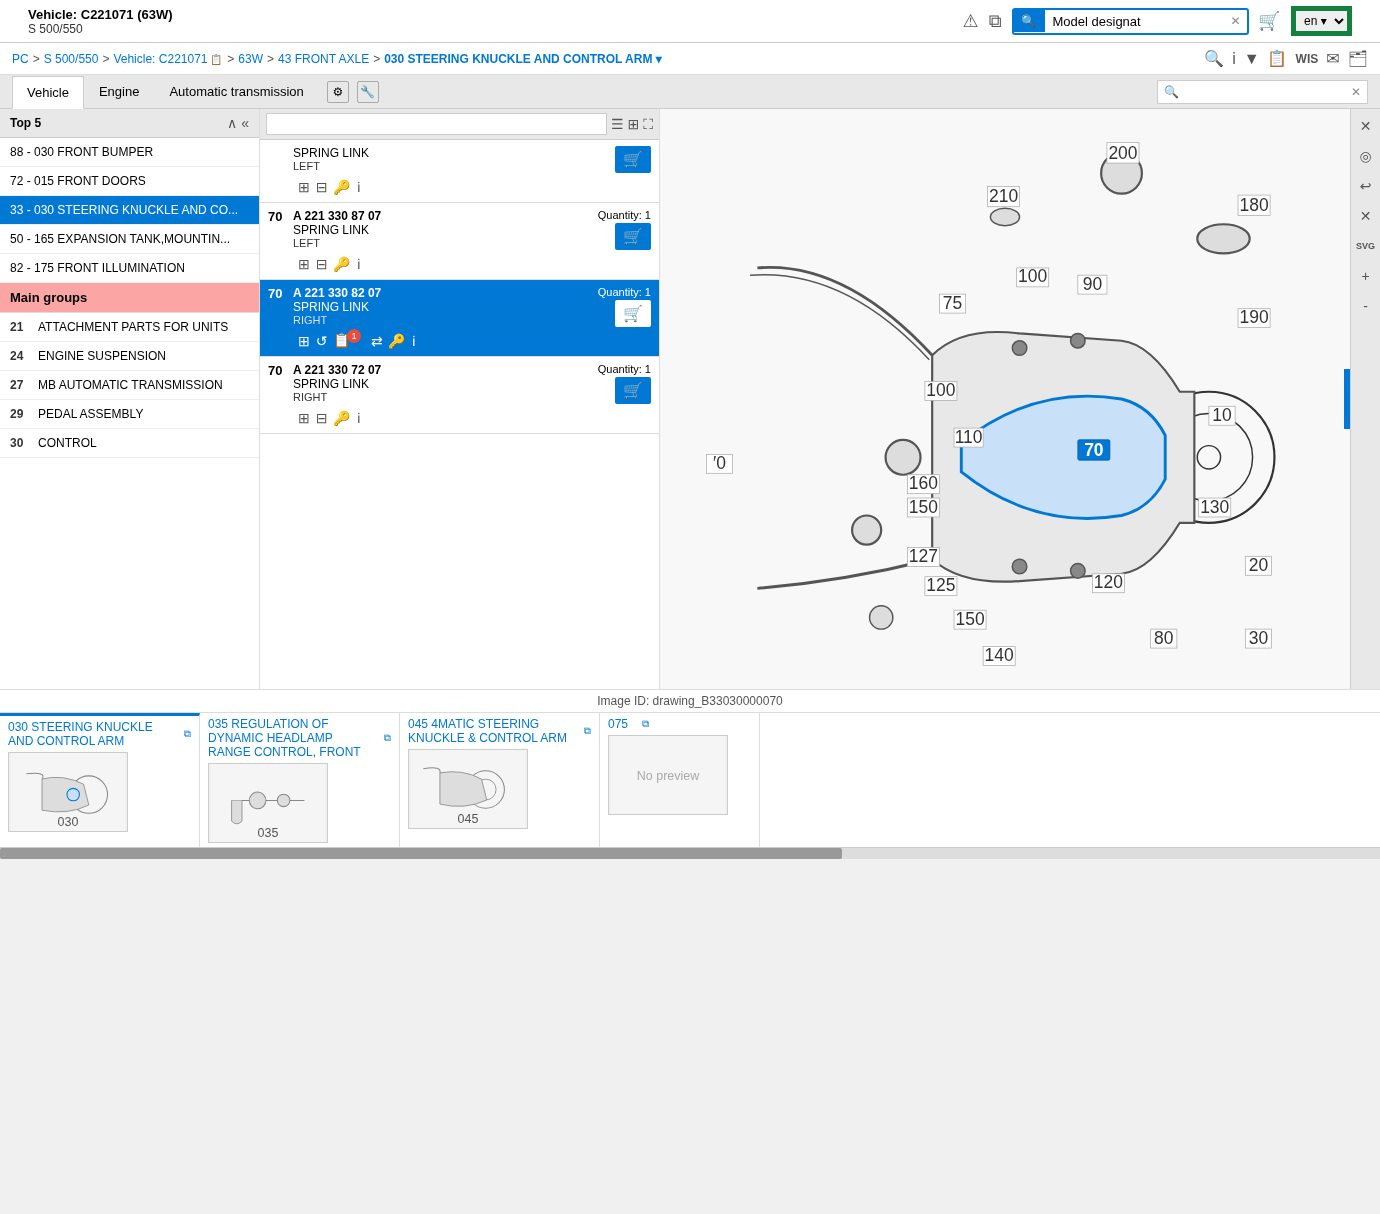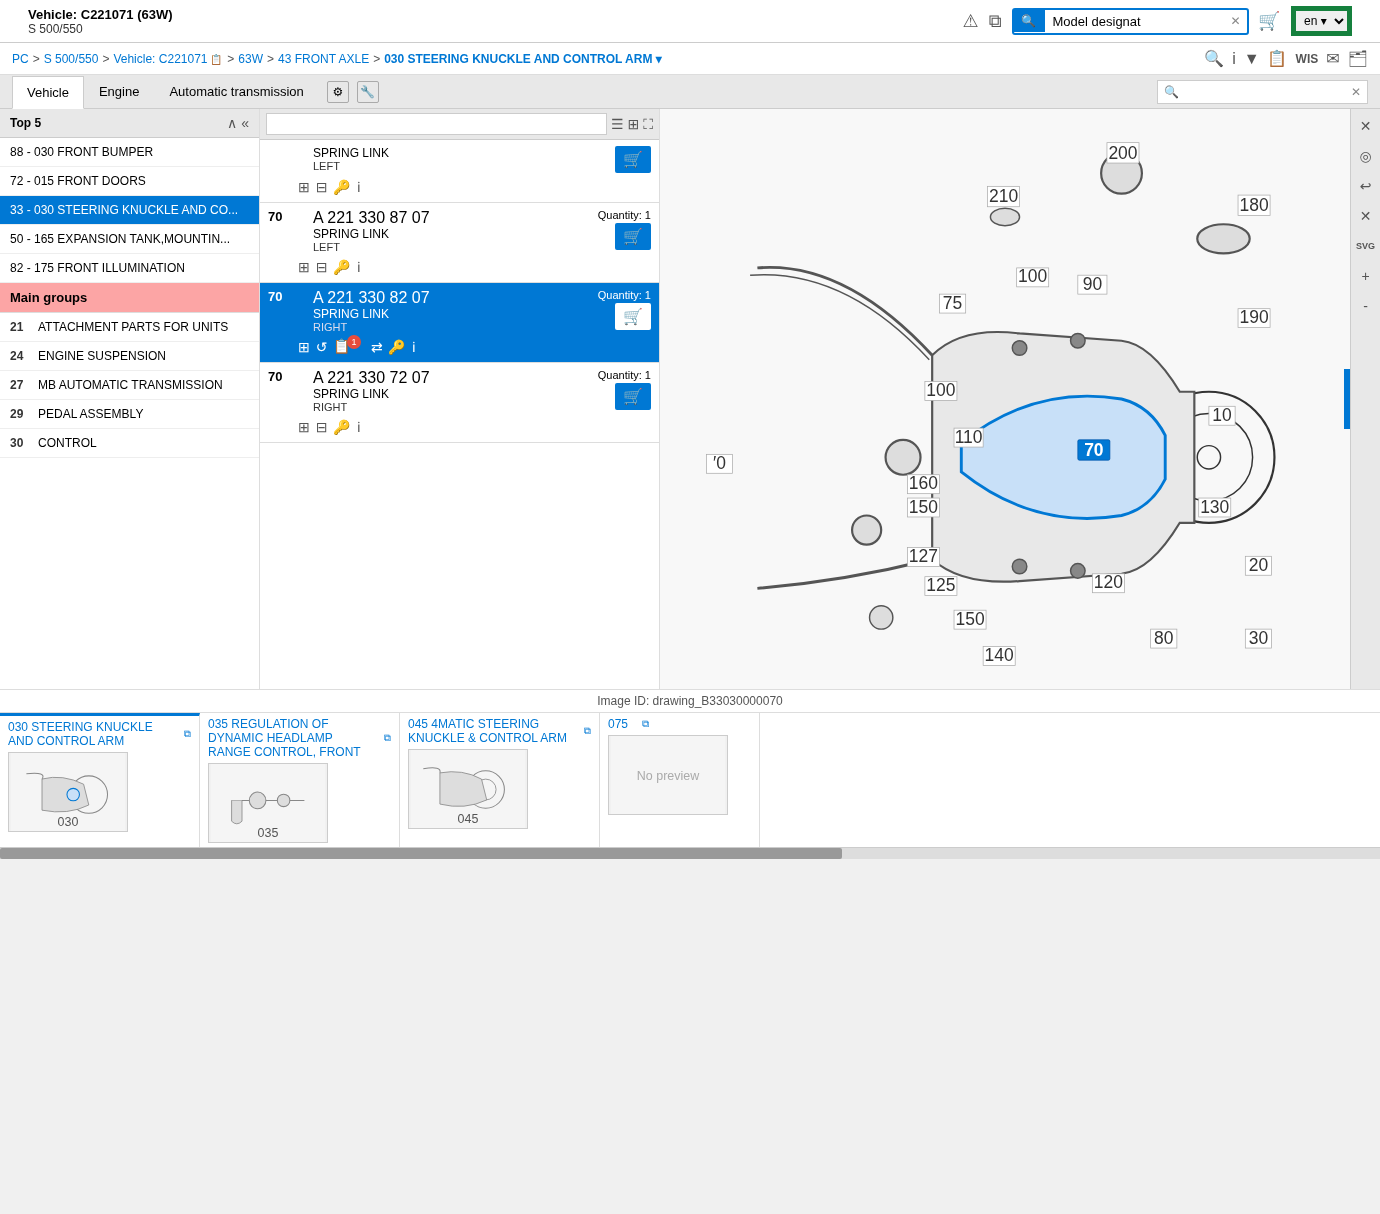--- a/index.html
+++ b/index.html
@@ -55,24 +55,24 @@
 
     
     .center-panel { width: 400px; background: #fff; border-right: 1px solid #ddd; display: flex; flex-direction: column; }
     .center-toolbar { display: flex; align-items: center; padding: 4px 6px; background: #e8e8e8; border-bottom: 1px solid #ccc; gap: 4px; }
     .center-toolbar input { flex: 1; border: 1px solid #ccc; padding: 3px 6px; }
     .center-toolbar-btn { background: none; border: none; cursor: pointer; font-size: 14px; color: #555; }
     .parts-list { flex: 1; overflow-y: auto; }
     .part-item { border-bottom: 1px solid #ddd; }
     .part-item.selected { background: #0078d4; color: #fff; }
     .part-item.selected .part-number, .part-item.selected .part-name, .part-item.selected .part-sub { color: #fff; }
-    .part-header { display: flex; align-items: flex-start; padding: 6px 8px 2px; gap: 20px; }
+    .part-header { display: flex; align-items: flex-start; padding: 6px 8px 2px; gap: 0; }
     .pos-num { font-weight: bold; font-size: 13px; min-width: 25px; }
     .part-info { flex: 1; }
-    .part-number { font-size: 16px; font-weight: normal; }
+    .part-number { font-size: 12px; font-weight: bold; }
     .part-name { font-size: 12px; }
     .part-sub { font-size: 11px; color: #333; }
     .part-item.selected .part-sub { color: #dde; }
     .qty-area { display: flex; flex-direction: column; align-items: flex-end; gap: 2px; }
     .qty-label { font-size: 11px; }
     .cart-btn { background: #0078d4; border: none; cursor: pointer; color: #fff; padding: 4px 8px; border-radius: 2px; font-size: 16px; }
     .part-item.selected .cart-btn { background: #fff; color: #0078d4; }
     .part-icons { display: flex; align-items: center; padding: 2px 8px 6px 38px; gap: 6px; }
     .part-icon { font-size: 14px; cursor: pointer; color: #555; }
     .part-item.selected .part-icon { color: #fff; }

